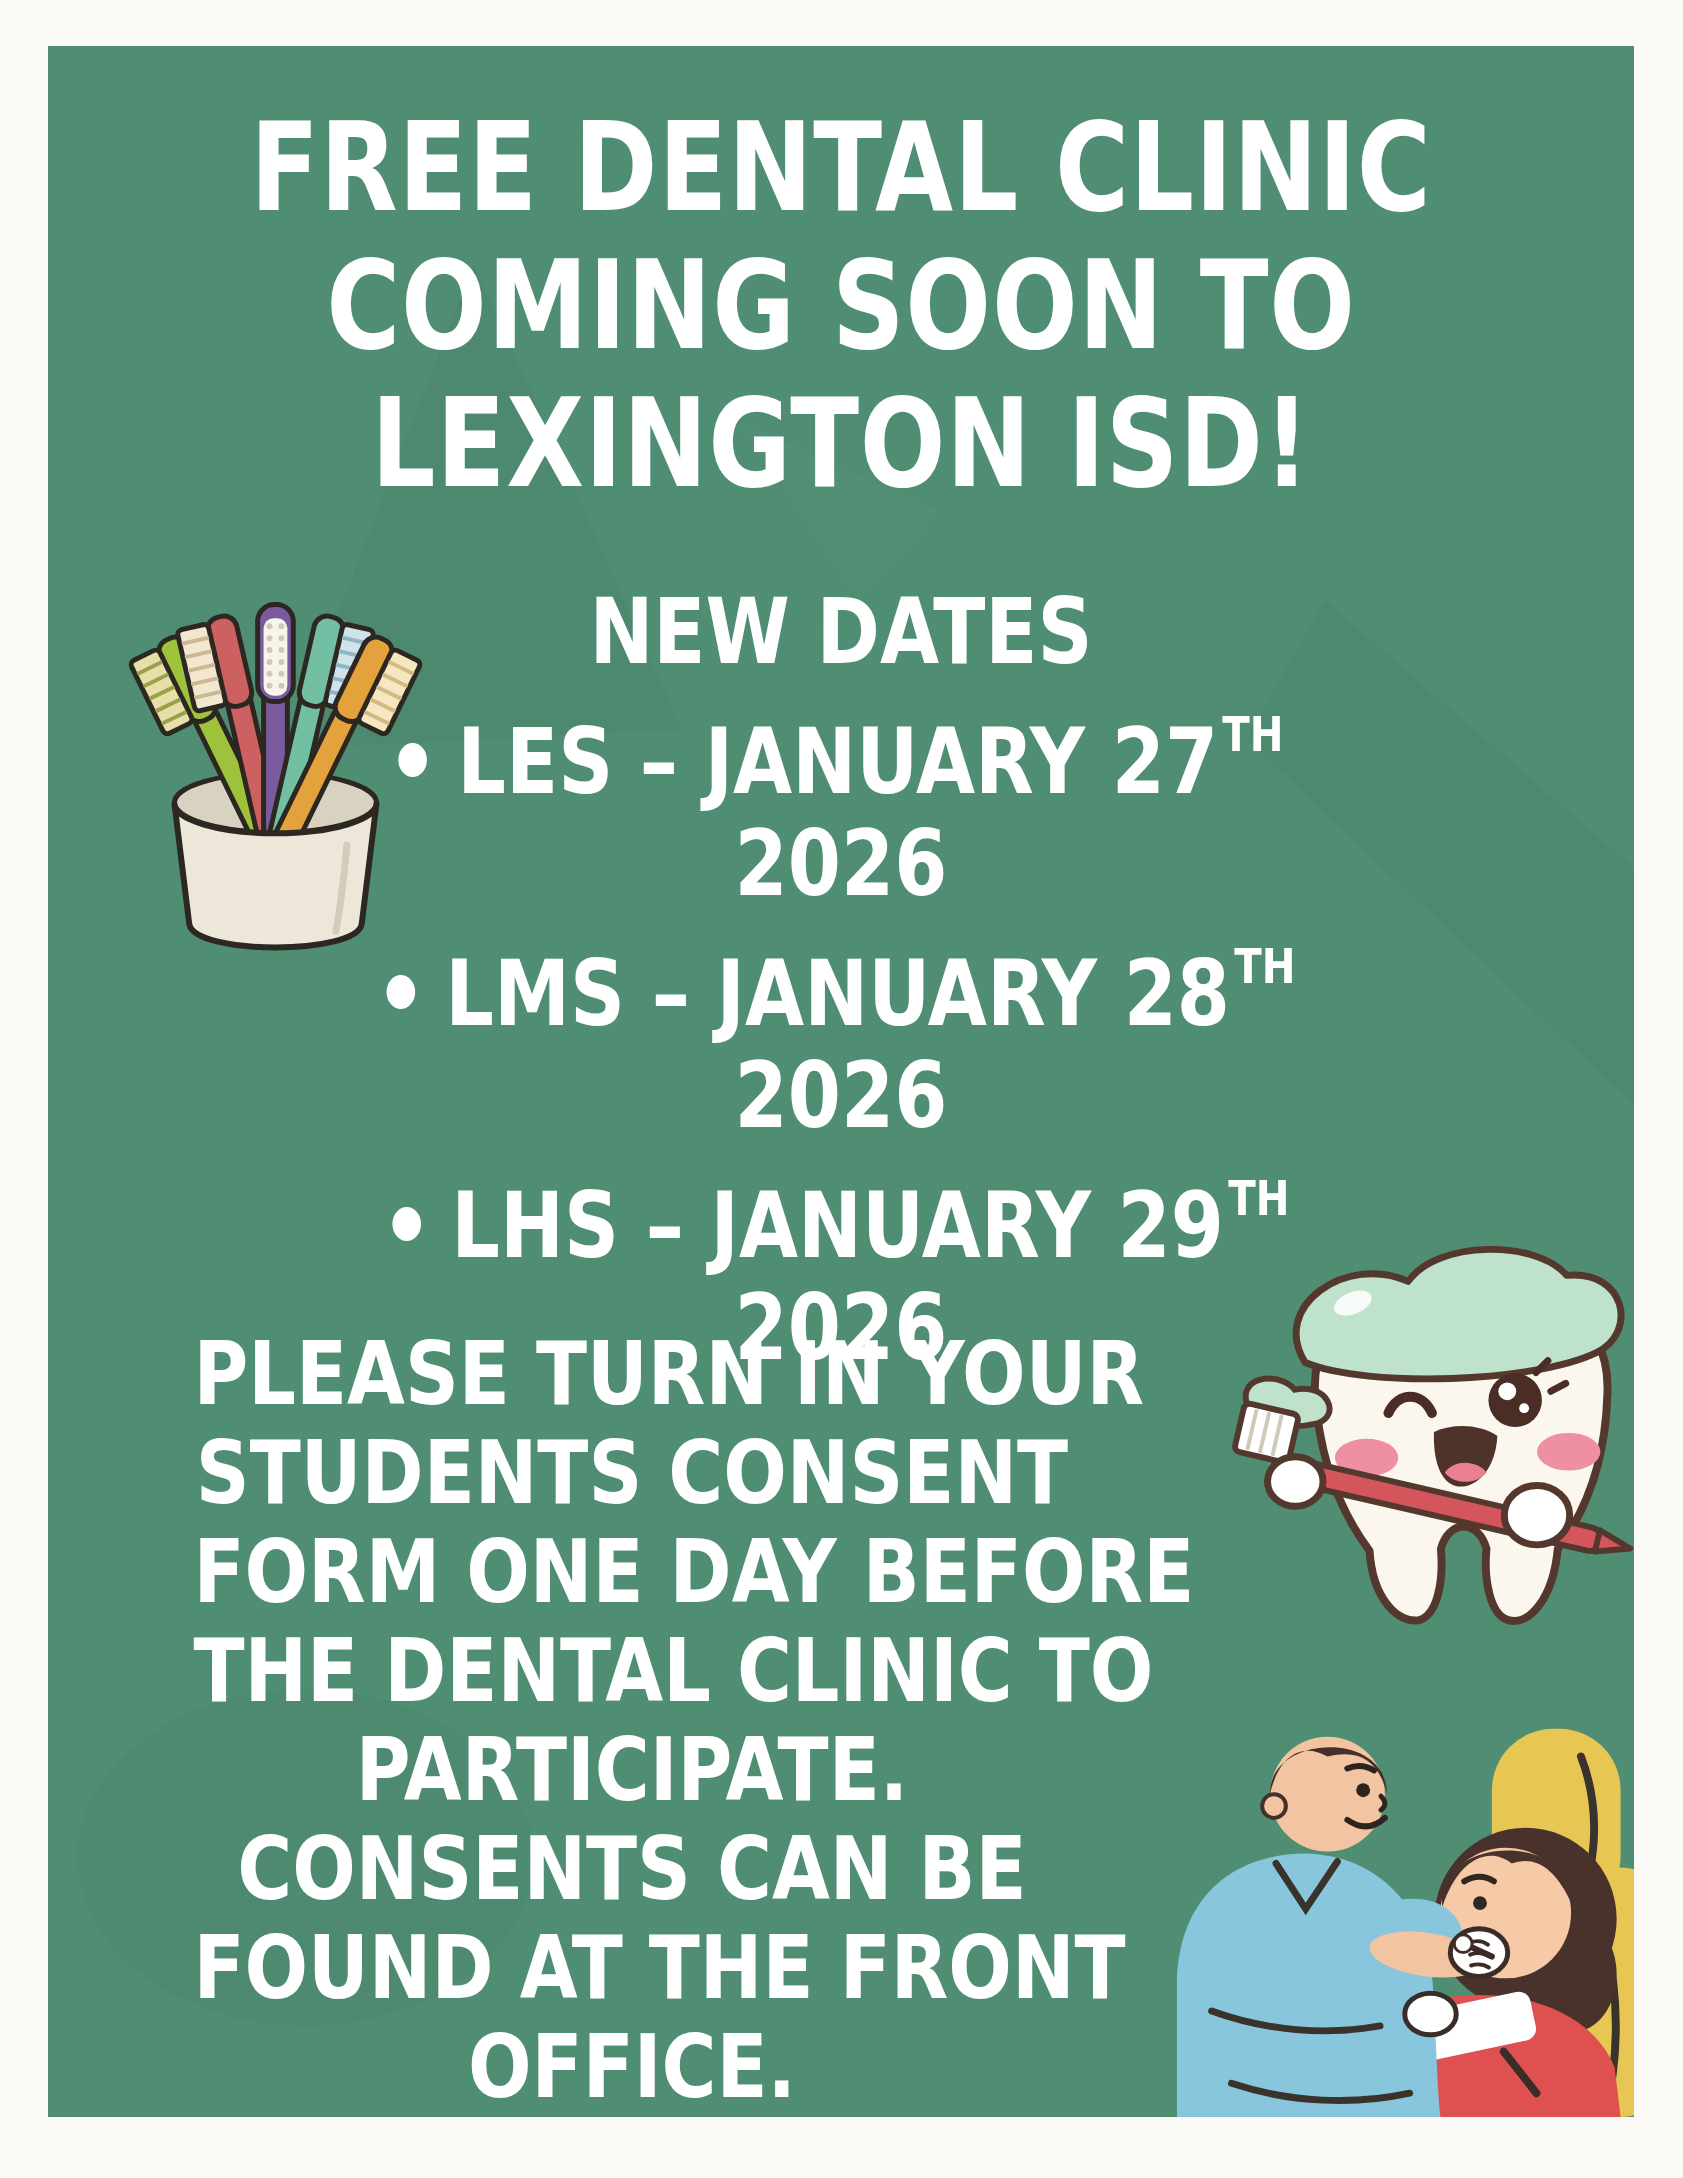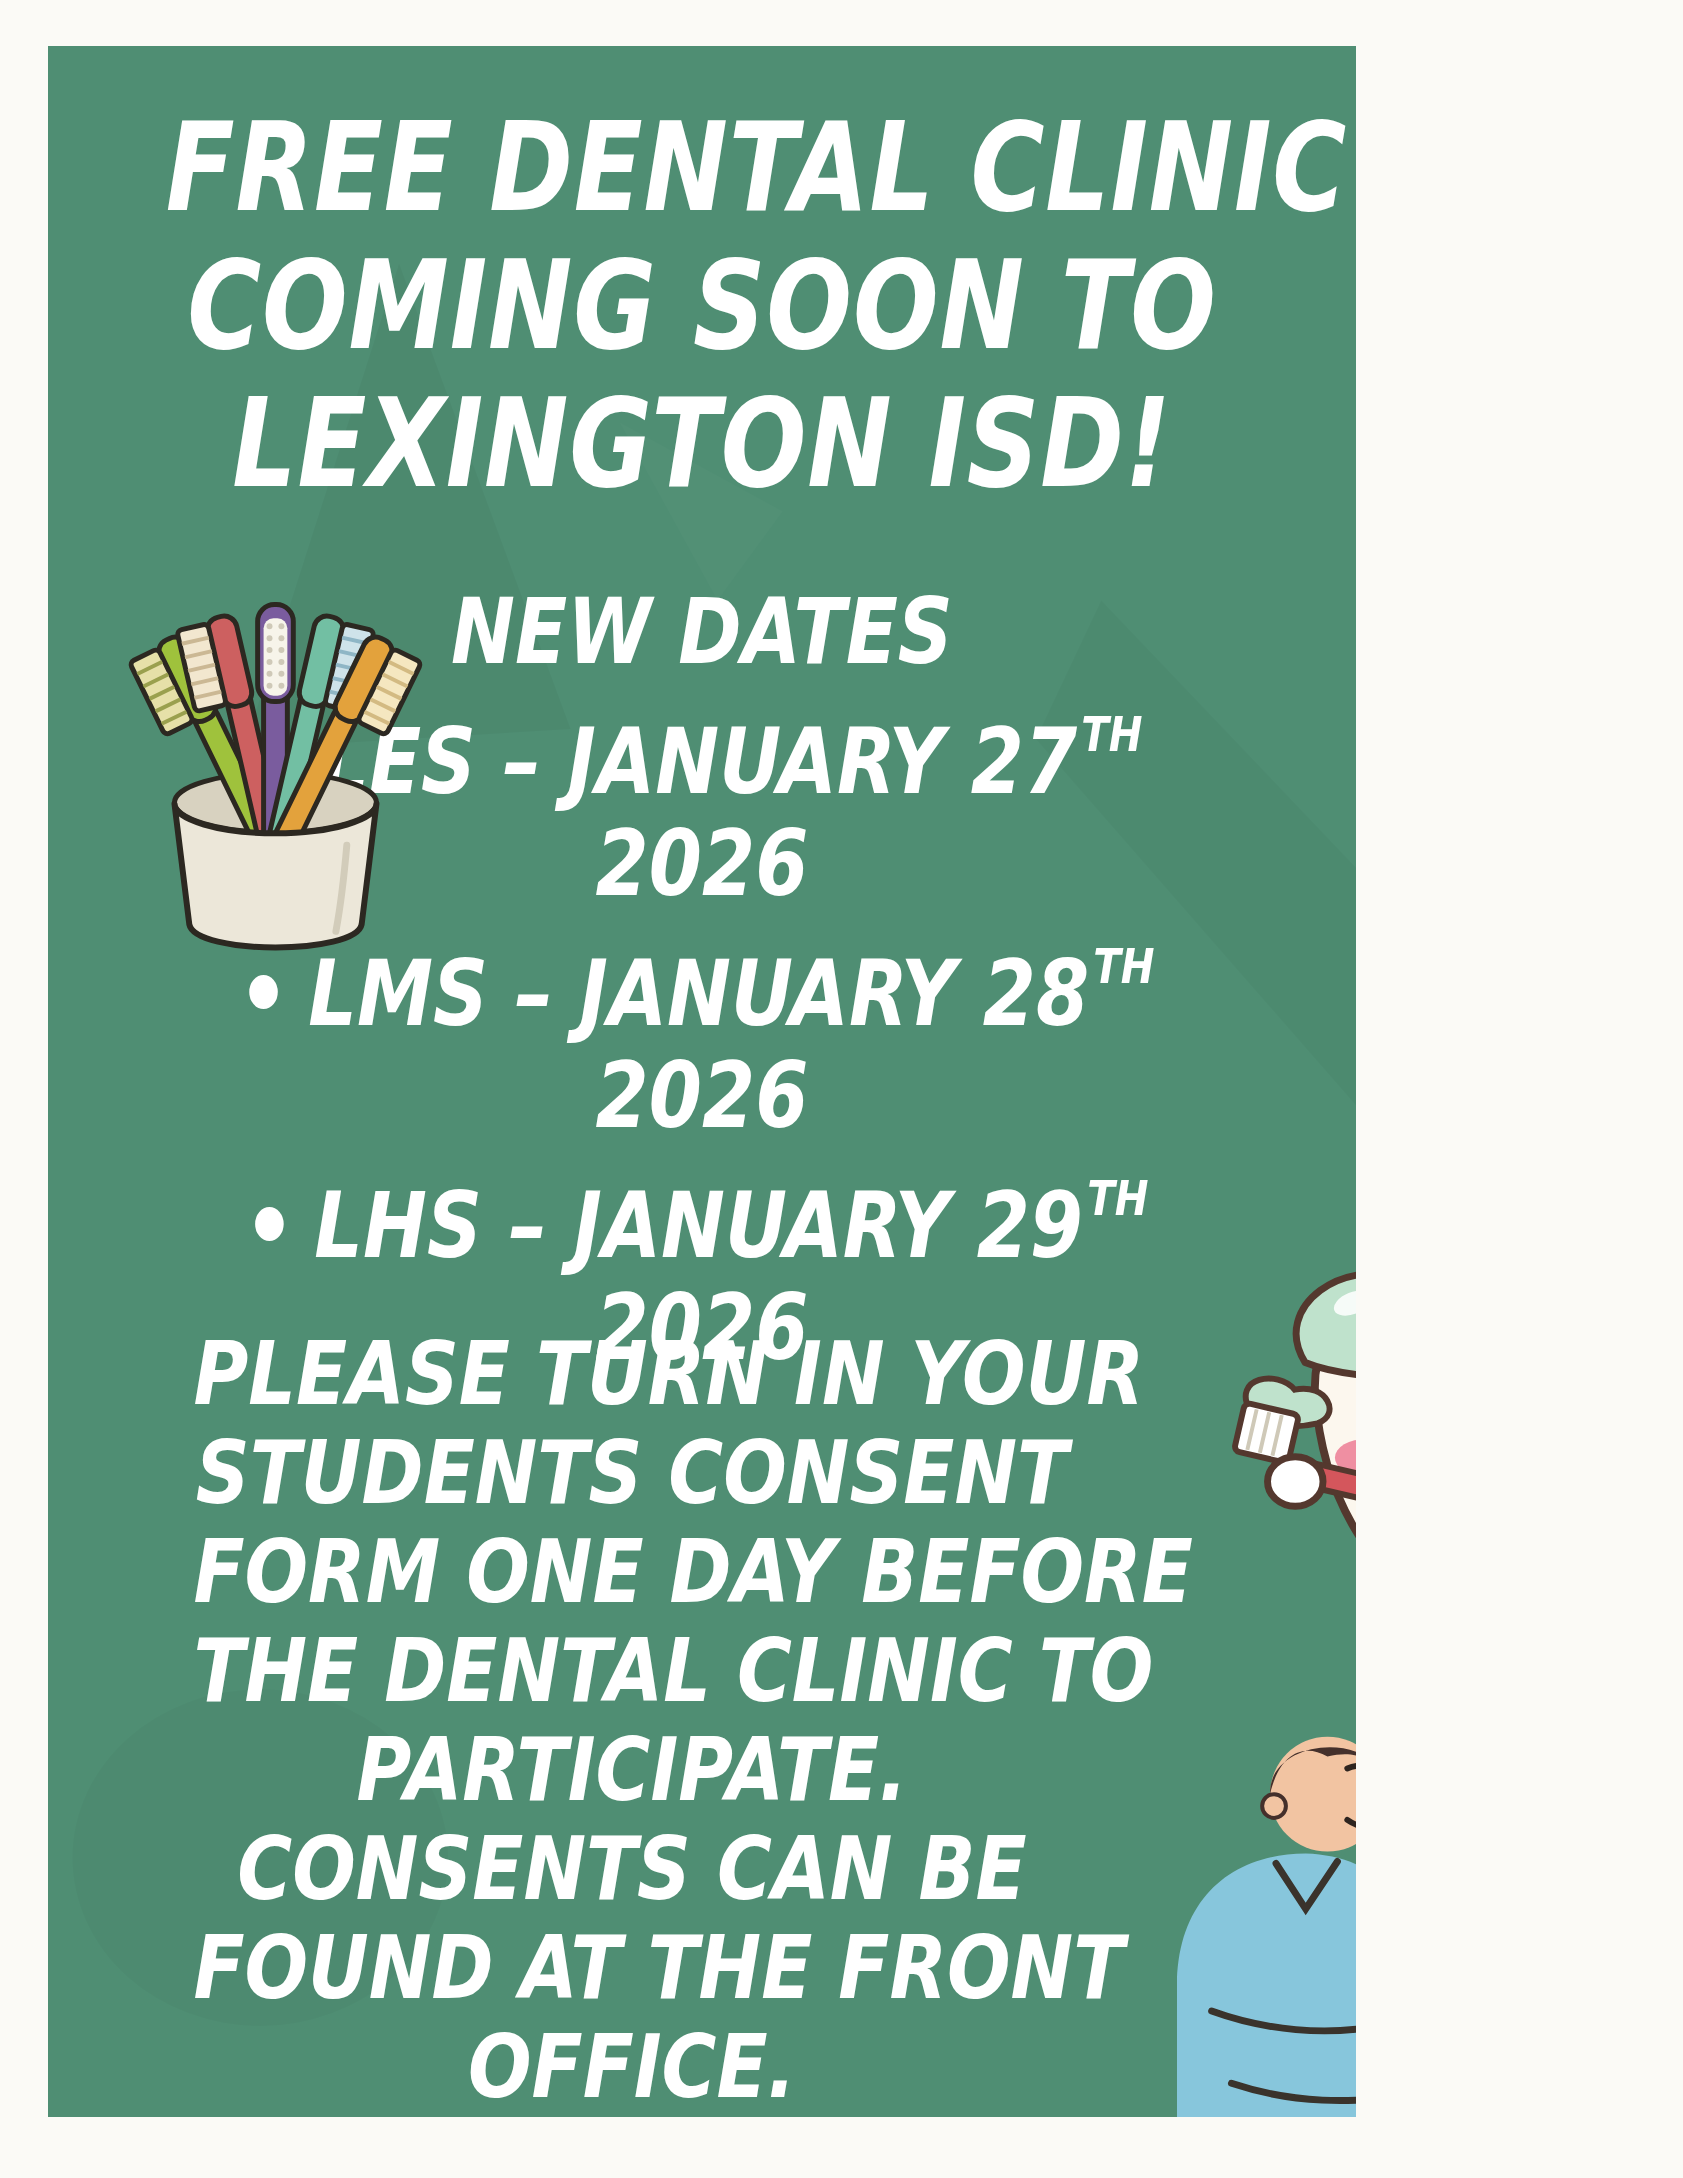--- a/index.html
+++ b/index.html
@@ -4,24 +4,23 @@
 <style>
   html,body{margin:0;padding:0;}
   body{
     width:1683px;height:2178px;
     background:var(--page-bg,#fbfaf6);
     font-family:"DejaVu Sans","Liberation Sans",sans-serif;
     overflow:hidden;
   }
   .page{position:relative;width:1683px;height:2178px;}
   .poster{
-    position:absolute;left:48px;top:46px;width:1308px;height:2071px;
+    position:absolute;left:48px;top:46px;width:1586px;height:2071px;
     background:var(--poster-bg,#4f8e73);
     overflow:hidden;
-    font-style:italic;
   }
   .texture{position:absolute;left:0;top:0;width:100%;height:100%;pointer-events:none;}
   .txt{color:var(--text,#ffffff);font-weight:bold;}
   .title{
     position:absolute;left:0;right:0;top:53px;
     text-align:center;font-size:123px;line-height:138px;
     transform:scaleX(.82);transform-origin:center top;
     letter-spacing:1px;white-space:nowrap;
   }
   .dates{

